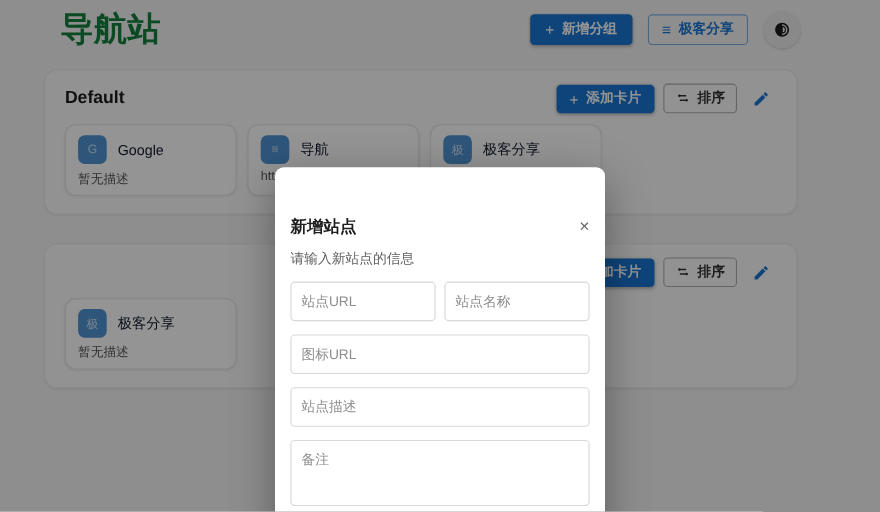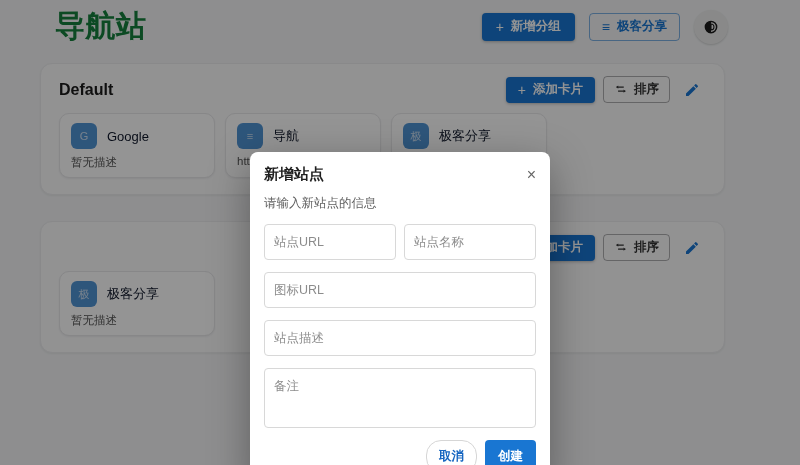--- a/index.html
+++ b/index.html
@@ -38,21 +38,21 @@
   .card-top { display:flex; align-items:center; gap:10px; }
   .card-icon { width:26px; height:26px; border-radius:6px; background:#5094d5; flex:0 0 auto;
           color:rgba(255,255,255,.7); font-size:11px; display:flex; align-items:center; justify-content:center; }
   .card-title { font-size:13px; font-weight:400; color:#0f172a; white-space:nowrap; }
   .card-desc { margin-top:6px; font-size:11.5px; color:#555; white-space:nowrap; overflow:hidden; }
   
   .backdrop { position:absolute; inset:0; background:rgba(0,0,0,.42); }
   .modal { position:absolute; top:152px; left:50%; transform:translateX(-50%); width:272px;
            background:#fff; border-radius:8px; padding:13px 14px 12px;
            box-shadow:0 12px 40px rgba(0,0,0,.35); }
-  .modal-header { display:flex; align-items:center; }
+  .modal-header { display:flex; align-items:center;margin-top:32px; }
   .modal-title { font-size:15px; font-weight:700; color:#1f1f1f; }
   .modal-close { margin-left:auto; background:none; border:none; color:#666; font-size:16px;
            line-height:1; padding:0 0 0 8px; cursor:pointer; font-family:inherit; }
   .modal-subtitle { margin-top:11px; font-size:12.5px; color:#5f5f5f; }
   .form-row { display:flex; gap:8px; margin-top:12px; }
   .input { border:1px solid #d8d8d8; border-radius:4px; padding:0 9px; height:36px;
            font-size:12.5px; width:100%; box-sizing:border-box; background:#fff; color:#222;
            font-family:inherit; outline:none; }
   .input::placeholder { color:#8c8c8c; }
   textarea.input { height:60px; padding:9px; resize:none; }

